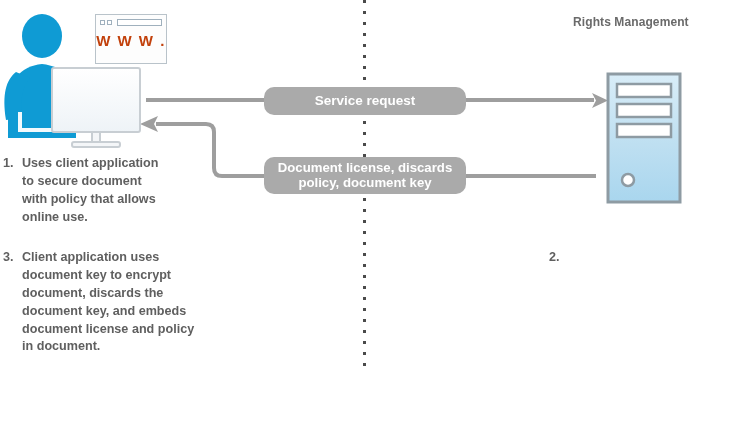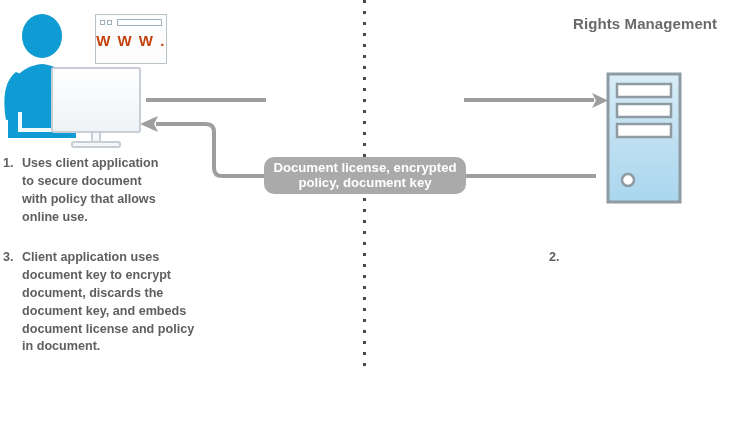--- a/index.html
+++ b/index.html
@@ -27,21 +27,21 @@
     height: 368px;
     background-image: linear-gradient(to bottom, #4a4a4a 0px, #4a4a4a 3px, rgba(0,0,0,0) 3px, rgba(0,0,0,0) 11px);
     background-size: 3px 11px;
     background-repeat: repeat-y;
   }
 
   
   #rights-title {
     left: 573px;
     top: 15px;
-    font-size: 15px;
+    font-size: 12px;
     font-weight: bold;
     color: #6a6a6a;
     letter-spacing: 0.1px;
     white-space: nowrap;
   }
 
   
   #client-art { left: 0px; top: 8px; width: 180px; height: 140px; }
   #browser-art { left: 95px; top: 14px; width: 72px; height: 50px; }
   #browser-art .frame {
@@ -173,22 +173,25 @@
     </defs>
     <rect x="2" y="2" width="72" height="128" fill="url(#serverGrad)" stroke="#8e9ba3" stroke-width="3"></rect>
     <rect x="11" y="12" width="54" height="13" fill="#ffffff" stroke="#8e9ba3" stroke-width="2.5"></rect>
     <rect x="11" y="32" width="54" height="13" fill="#ffffff" stroke="#8e9ba3" stroke-width="2.5"></rect>
     <rect x="11" y="52" width="54" height="13" fill="#ffffff" stroke="#8e9ba3" stroke-width="2.5"></rect>
     <circle cx="22" cy="108" r="6" fill="#ffffff" stroke="#8e9ba3" stroke-width="2.5"></circle>
   </svg>
 
   <div class="abs" id="rights-title">Rights Management</div>
 
+  <div class="abs pill" id="pill-service">
+    <span>Service request</span>
+  </div>
   <div class="abs pill" id="pill-license">
-    <span style="white-space: pre-line;">Document license, encrypted
+    <span style="white-space: pre-line;">Document license, discards
 policy, document key</span>
   </div>
 
   <div class="abs note" id="note-1">
     <span class="num">1.</span>
     <span class="txt">Uses client application
 to secure document
 with policy that allows
 online use.</span>
   </div>

